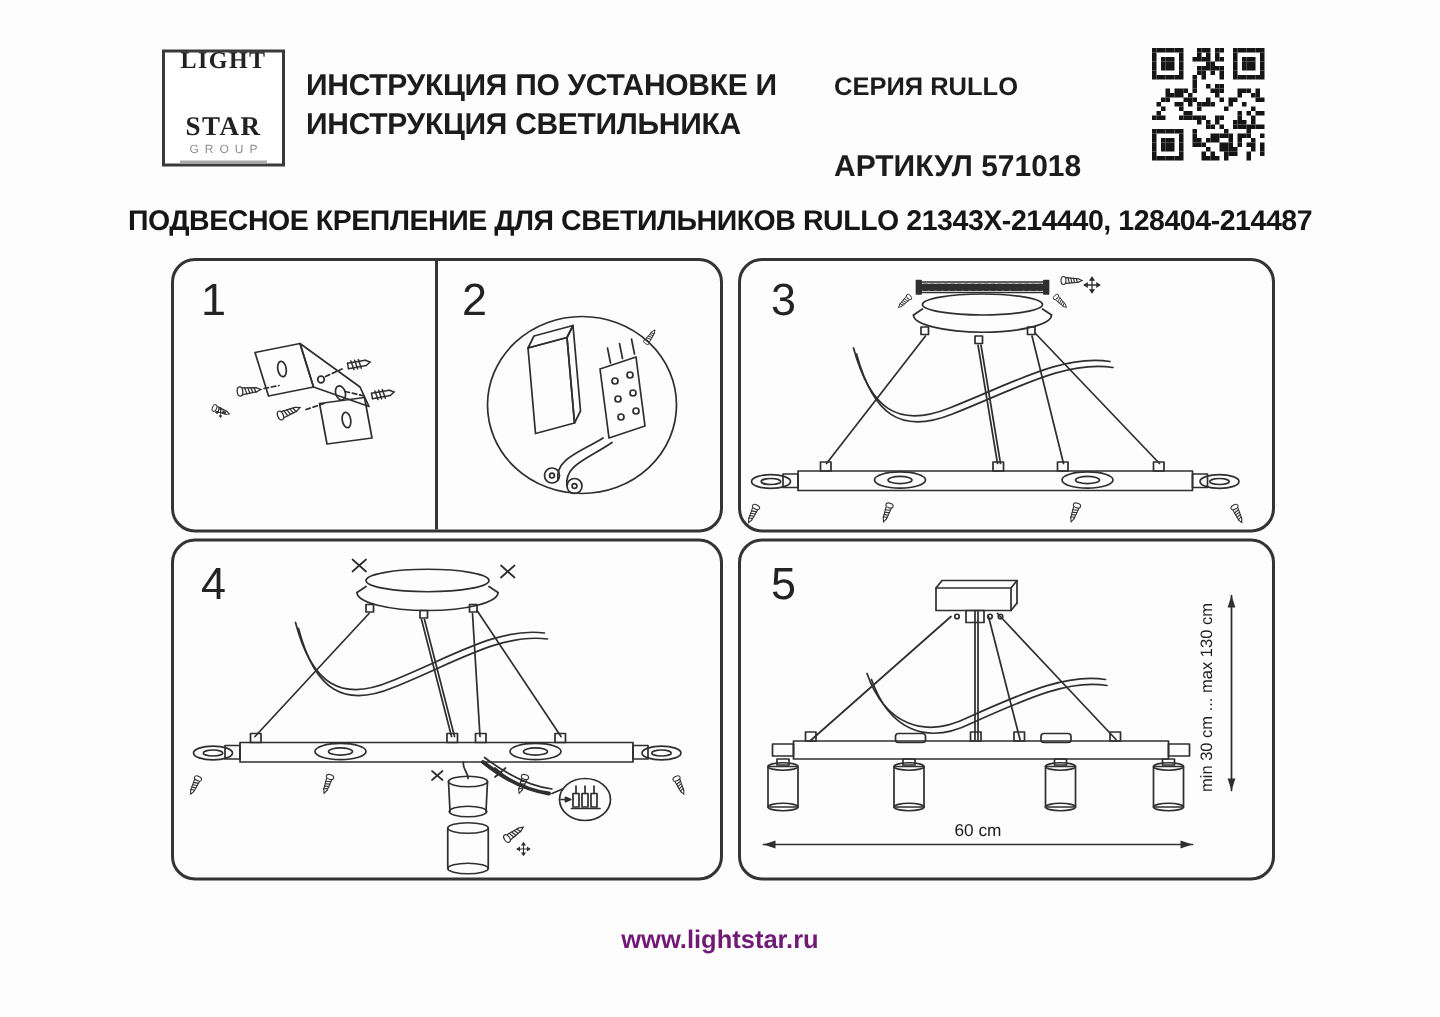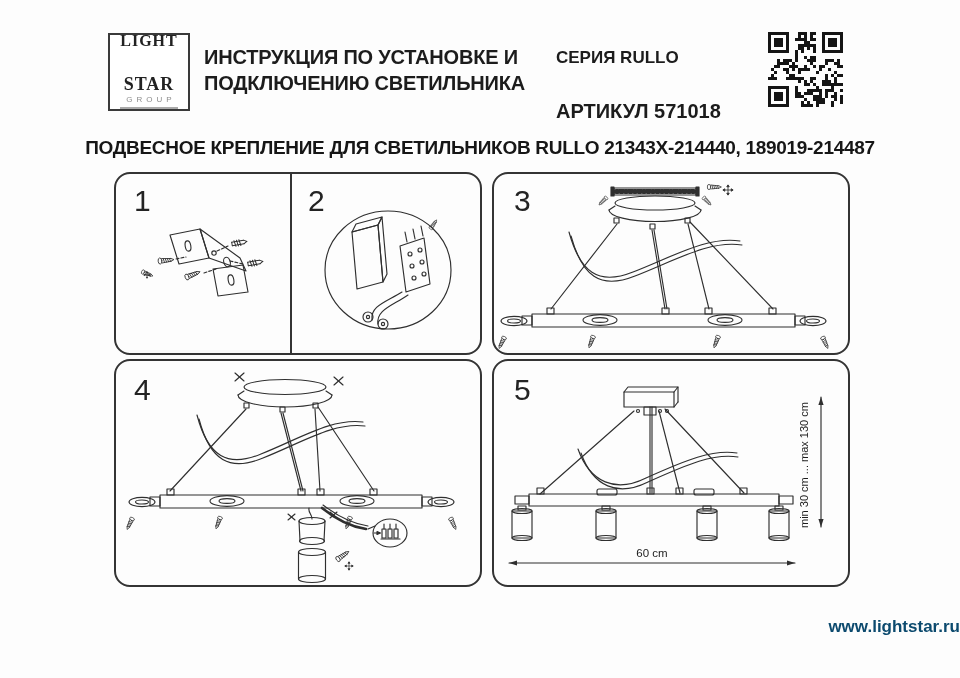--- a/index.html
+++ b/index.html
@@ -24,21 +24,21 @@
   .qr{left:768px;top:32px;width:78px;height:78px;}
 
   .subtitle{left:0;top:137px;width:100%;text-align:center;font-size:19px;font-weight:bold;letter-spacing:-0.3px;color:#161616;}
 
   
   .pbox{border:2px solid #343434;border-radius:16px;background:#fdfdfd;}
   .divider{position:absolute;left:174px;top:0;width:0;height:100%;border-left:2px solid #343434;}
   .pnum{position:absolute;top:10px;font-size:30px;font-weight:400;color:#232323;}
   .draw{position:absolute;left:0;top:0;}
 
-  .footer{left:0;top:617px;width:100%;text-align:right;font-size:17px;font-weight:bold;color:#0c4a6e;}
+  .footer{left:0;top:617px;width:100%;text-align:center;font-size:17px;font-weight:bold;color:#701a75;}
 </style>
 </head>
 <body>
 
 <svg width="0" height="0" style="position:absolute" aria-hidden="true">
   <defs>
     <g id="g-screw" stroke="#2f2f2f" fill="none" stroke-width="1" stroke-linecap="round">
       <ellipse cx="0" cy="0" rx="2.2" ry="3.6"></ellipse>
       <line x1="2.2" y1="-2.6" x2="13" y2="-1.6"></line>
       <line x1="2.2" y1="2.6" x2="13" y2="1.6"></line>
@@ -85,21 +85,21 @@
     <div class="logo-flag">
       <div style="background:#009246"></div>
       <div style="background:#ffffff"></div>
       <div style="background:#ce2b37"></div>
     </div>
     <div class="logo-underline"></div>
   </div>
 
   <div class="abs title">
     <div>ИНСТРУКЦИЯ ПО УСТАНОВКЕ И</div>
-    <div>ПОДКЛЮЧЕНИЮ СВЕТИЛЬНИКА</div>
+    <div>ИНСТРУКЦИЯ СВЕТИЛЬНИКА</div>
   </div>
 
   <div class="abs series">
     <div class="l1">СЕРИЯ RULLO</div>
     <div class="l2">АРТИКУЛ 571018</div>
   </div>
 
   <div class="abs qr" id="qr"><svg width="78" height="78">
         <rect x="30" y="0" width="3" height="3" fill="#151515"></rect>
         <rect x="33" y="0" width="3" height="3" fill="#151515"></rect>
@@ -364,21 +364,21 @@
         <rect x="18" y="69" width="3" height="3" fill="#151515"></rect>
         <rect x="0" y="72" width="3" height="3" fill="#151515"></rect>
         <rect x="3" y="72" width="3" height="3" fill="#151515"></rect>
         <rect x="6" y="72" width="3" height="3" fill="#151515"></rect>
         <rect x="9" y="72" width="3" height="3" fill="#151515"></rect>
         <rect x="12" y="72" width="3" height="3" fill="#151515"></rect>
         <rect x="15" y="72" width="3" height="3" fill="#151515"></rect>
         <rect x="18" y="72" width="3" height="3" fill="#151515"></rect>
       </svg></div>
 
-  <div class="abs subtitle">ПОДВЕСНОЕ КРЕПЛЕНИЕ ДЛЯ СВЕТИЛЬНИКОВ RULLO 21343X-214440, 189019-214487</div>
+  <div class="abs subtitle">ПОДВЕСНОЕ КРЕПЛЕНИЕ ДЛЯ СВЕТИЛЬНИКОВ RULLO 21343X-214440, 128404-214487</div>
 
   <div class="abs pbox" style="left:114px;top:172px;width:364px;height:179px">
     <div class="divider"></div>
     <span class="pnum" style="left:18px">1</span>
     <span class="pnum" style="left:192px">2</span>
 
     <svg class="draw" width="174" height="179" viewBox="0 0 174 179">
       <g fill="none" stroke="#2f2f2f" stroke-width="1.15" stroke-linecap="round" stroke-linejoin="round">
         <polygon points="54,61 84,55 93,84 63,90"></polygon>
         <ellipse cx="72" cy="72" rx="2.8" ry="5.2" transform="rotate(-10 72 72)"></ellipse>

